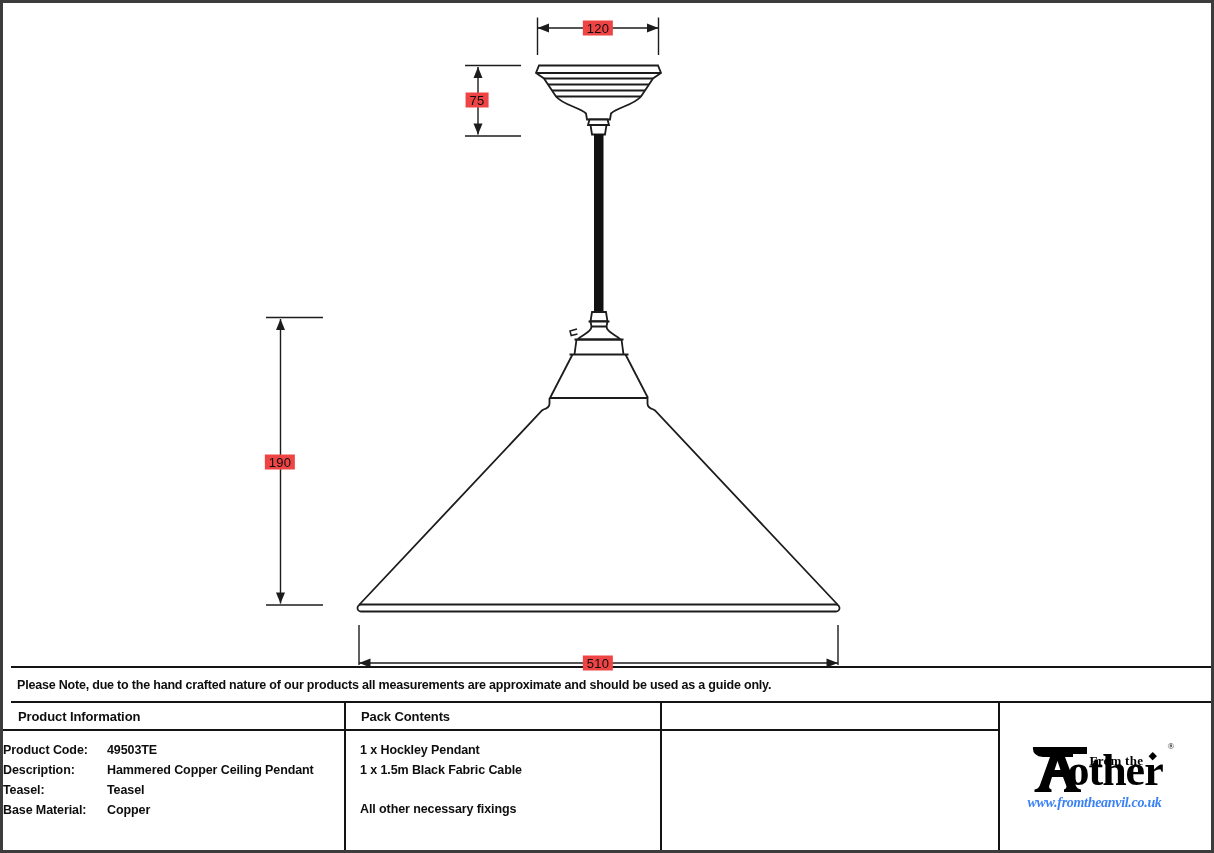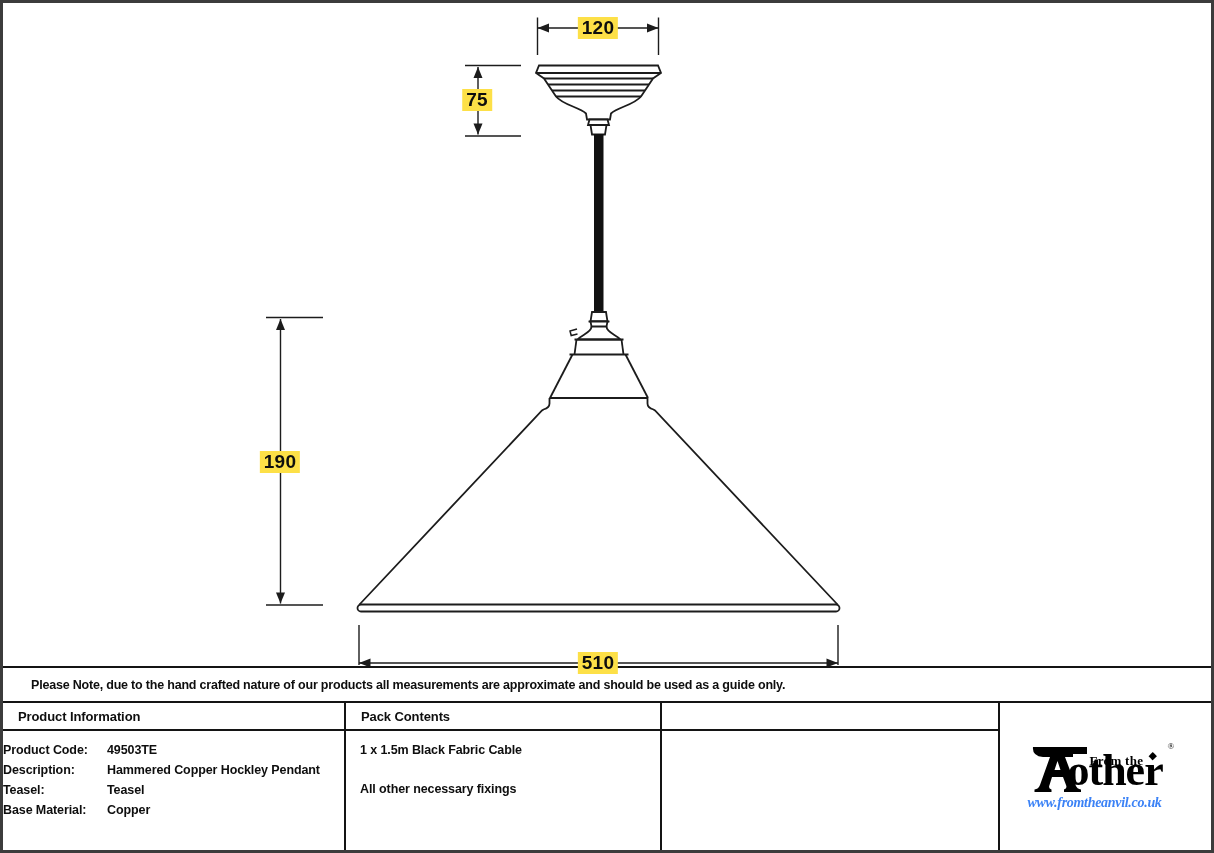--- a/index.html
+++ b/index.html
@@ -13,35 +13,35 @@
     color:#0e0e0e;
     display:flex;flex-direction:column;
     overflow:hidden;
   }
   
   .drawing{position:relative;height:663px;flex:none;}
   .drawing svg{position:absolute;left:0;top:0;}
   .dim-label{
     position:absolute;
     transform:translate(-50%,-50%);
-    background:#fde047;
+    background:#ef4444;
     padding:0 4px;
-    font-size:19px;font-weight:700;
+    font-size:13px;font-weight:400;
     color:#0e0e0e;
     letter-spacing:.2px;
     white-space:nowrap;
   }
   
   .notebar{
     flex:none;height:37px;box-sizing:border-box;
     border-top:2px solid #141414;
     border-bottom:2px solid #141414;
     display:flex;align-items:center;
-    padding-left:28px;
-    font-size:12.5px;font-weight:700;letter-spacing:-0.2px;
+    padding-left:6px;
+    font-size:12.5px;font-weight:700;letter-spacing:-0.2px;margin-left:8px;
   }
   
   .spec-table{
     flex:1 1 auto;
     display:grid;
     grid-template-columns:343px 316px 338px 1fr;
     grid-template-rows:28px 1fr;
   }
   .cell{box-sizing:border-box;}
   .cb-r{border-right:2px solid #141414;}
@@ -178,33 +178,34 @@
     <div class="cell th cb-r" style="grid-row:1;grid-column:1;">Product Information</div>
     <div class="cell th cb-r" style="grid-row:1;grid-column:3;"></div>
 
     <div class="cell td td-product cb-r" style="grid-row:2;grid-column:1;">
       <div class="kv">
         <span>Product Code:</span>
         <span>49503TE</span>
       </div>
       <div class="kv">
         <span>Description:</span>
-        <span>Hammered Copper Hockley Pendant</span>
+        <span>Hammered Copper Ceiling Pendant</span>
       </div>
       <div class="kv">
         <span>Teasel:</span>
         <span>Teasel</span>
       </div>
       <div class="kv">
         <span>Base Material:</span>
         <span>Copper</span>
       </div>
     </div>
 
     <div class="cell td td-pack cb-r" style="grid-row:2;grid-column:2;">
+      <div class="pack-item">1 x Hockley Pendant</div>
       <div class="pack-item">1 x 1.5m Black Fabric Cable</div>
       <div class="pack-gap"></div>
       <div class="pack-item">All other necessary fixings</div>
     </div>
 
     <div class="cell td cb-r" style="grid-row:2;grid-column:3;"></div>
 
     <div class="cell logo-cell">
       <div class="logo-lockup">
         <svg class="anvil-svg" width="62" height="50" viewBox="0 0 120 100">

